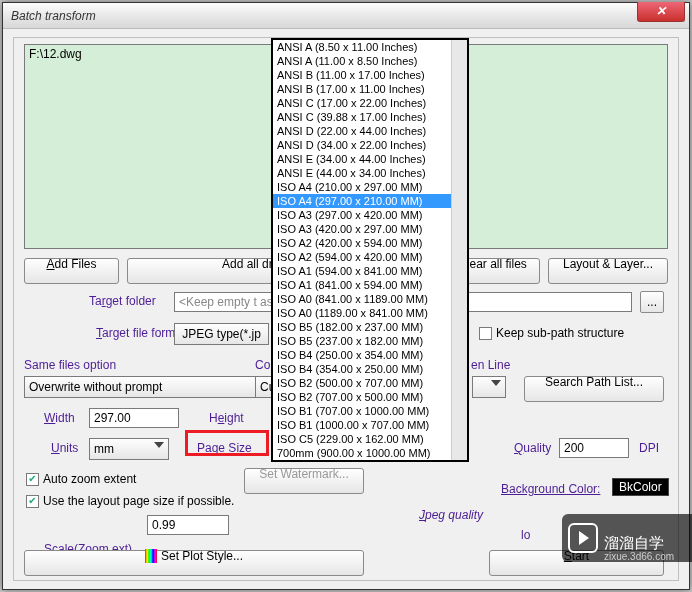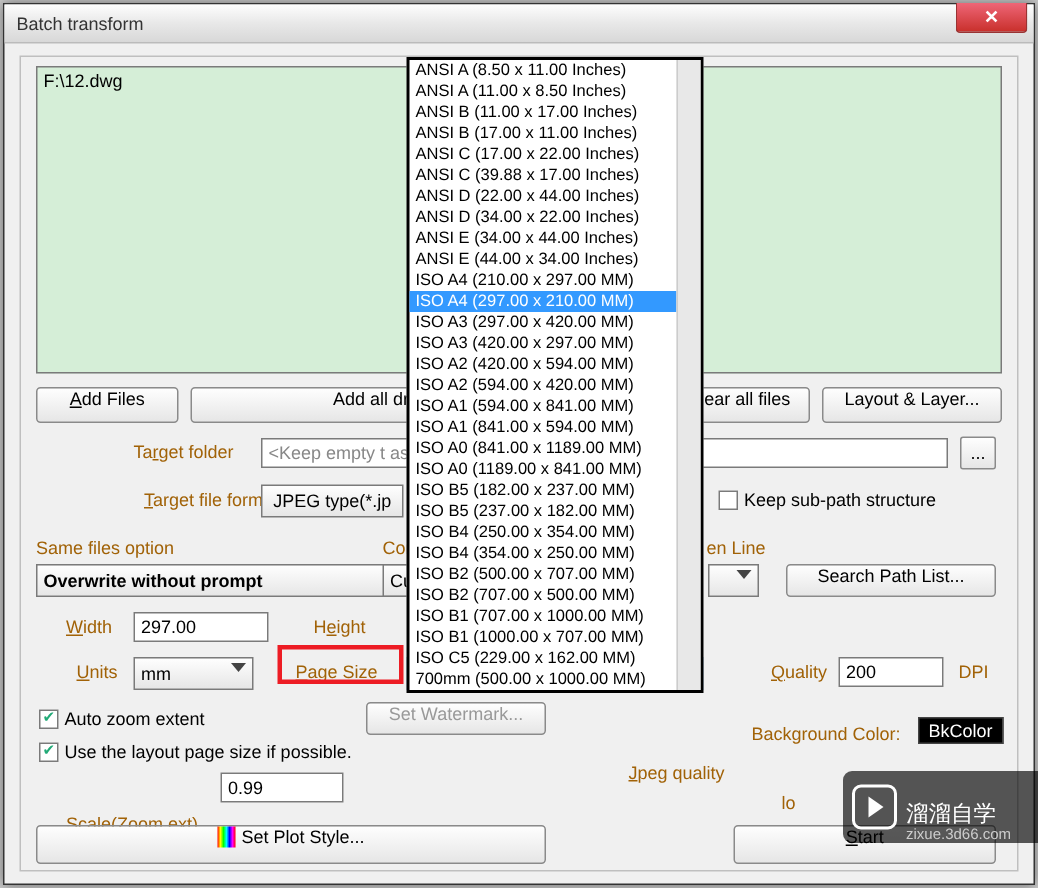--- a/index.html
+++ b/index.html
@@ -1,27 +1,27 @@
 <!DOCTYPE html>
 <html><head>
 <meta charset="utf-8">
 <style>
   * { box-sizing: border-box; font-family: Tahoma, sans-serif; font-size: 12px; }
   body { margin: 0; background: #ccc; width: 692px; height: 592px; position: relative; }
   .window { position: absolute; left: 2px; top: 2px; width: 688px; height: 588px; background: #f0f0f0; border: 1px solid #333; box-shadow: 0 0 8px rgba(0,0,0,0.5); }
-  .titlebar { height: 26px; background: linear-gradient(to bottom, #fdfdfd 0%, #e8e8e8 50%, #d8d8d8 100%); border-bottom: 1px solid #bbb; display: flex; align-items: center; padding: 0 0 0 8px; position: relative; }
+  .titlebar { height: 26px; background: linear-gradient(to bottom, #fdfdfd 0%, #e8e8e8 50%, #d8d8d8 100%); border-bottom: 1px solid #bbb; display: flex; align-items: center; padding: 0 0 0 8px; position: relative; font-style: italic; }
   .titlebar .title { color: #333; }
   .closebtn { position: absolute; right: 4px; top: -1px; width: 48px; height: 20px; background: linear-gradient(to bottom, #e67, #c9302c); border: 1px solid #933; border-top: none; border-radius: 0 0 3px 3px; color: #fff; text-align: center; line-height: 16px; font-weight: bold; font-size: 14px; }
   .content { position: absolute; left: 0; top: 26px; right: 0; bottom: 0; }
   .inner { position: absolute; left: 10px; top: 8px; right: 10px; bottom: 8px; border: 1px solid #bfbfbf; padding: 6px; }
   .filelist { position: absolute; left: 10px; top: 6px; right: 10px; height: 205px; background: #d5eed7; border: 1px solid #7a7a7a; padding: 2px 4px; color: #000; }
   .btnrow { position: absolute; left: 10px; top: 220px; right: 10px; height: 26px; display: flex; gap: 8px; }
-  .btn { background: linear-gradient(to bottom,#fefefe,#e6e6e6); border: 1px solid #8a8a8a; border-radius: 3px; display: inline-flex; align-items: flex-start; justify-content: center; padding: 0 10px; height: 24px; cursor: pointer; }
+  .btn { background: linear-gradient(to bottom,#fefefe,#e6e6e6); border: 1px solid #8a8a8a; border-radius: 3px; display: inline-flex; align-items: flex-end; justify-content: center; padding: 12px 10px; height: 24px; cursor: pointer; }
   .row { position: absolute; display: flex; align-items: center; }
-  .label { color: #a16207; }
+  .label { color: #4c1d95; }
   .textbox { background: #fff; border: 1px solid #7a7a7a; height: 20px; padding: 0 4px; display: inline-flex; align-items: center; color: #888; }
   .textbox.v { color: #000; }
   .combo { background: linear-gradient(to bottom,#fefefe,#e6e6e6); border: 1px solid #7a7a7a; height: 22px; display: inline-flex; align-items: center; padding: 0 4px; position: relative; }
   .combo .arrow { position: absolute; right: 4px; top: 3px; border-left: 5px solid transparent; border-right: 5px solid transparent; border-top: 6px solid #444; }
   .check { display: inline-flex; align-items: center; gap: 4px; }
   .check .box { width: 13px; height: 13px; background: #fff; border: 1px solid #7a7a7a; display: inline-flex; align-items: center; justify-content: center; font-size: 10px; color: #2a7; line-height: 10px; }
   .smallbtn { background: linear-gradient(to bottom,#fefefe,#e6e6e6); border: 1px solid #8a8a8a; border-radius: 2px; width: 24px; height: 22px; display: inline-flex; align-items: center; justify-content: center; }
   .underline { text-decoration: underline; }
 
   .pagesize-highlight { position: absolute; border: 3px solid #ed1c24; }
@@ -94,21 +94,21 @@
         <span>JPEG type(*.jp</span>
       </div>
       <div class="check" style="position:absolute; left:465px; top:288px;">
         <span class="box"></span>
         <span>Keep sub-path structure</span>
       </div>
 
       <div class="row" style="left:10px; top:320px;">
         <span class="label">Same files option</span>
       </div>
-      <div class="combo" style="position:absolute; left:10px; top:338px; width:254px;font-weight:bold;">
+      <div class="combo" style="position:absolute; left:10px; top:338px; width:254px;">
         <span>Overwrite without prompt</span>
         <span class="arrow"></span>
       </div>
 
       <span class="label" style="position:absolute; left:241px; top:320px;">Cor</span>
       <div class="combo" style="position:absolute; left:241px; top:338px; width:35px; overflow:hidden;">
         <span>Cur</span>
       </div>
 
       <span class="label" style="position:absolute; left:457px; top:320px;">en Line</span>
@@ -146,29 +146,29 @@
       <span class="label" style="position:absolute; left:625px; top:403px;">DPI</span>
 
       <div class="check" style="position:absolute; left:12px; top:434px;">
         <span class="box">✔</span>
         <span>Auto zoom extent</span>
       </div>
       <div class="btn" style="position:absolute; left:230px; top:430px; width:120px; height:22px; color:#999;">
         <span>Set Watermark...</span>
       </div>
 
-      <span class="label" style="position:absolute; left:487px; top:444px;">Background Color:</span>
+      <span class="label" style="position:absolute; left:487px; top:444px;text-decoration:underline;">Background Color:</span>
       <span class="bkcolor" style="position:absolute; left:598px; top:440px;"><span>BkColor</span></span>
 
       <div class="check" style="position:absolute; left:12px; top:456px;">
         <span class="box">✔</span>
         <span>Use the layout page size if possible.</span>
       </div>
 
-      <span class="label" style="position:absolute; left:405px; top:470px;"><span class="underline">J</span>peg quality</span>
+      <span class="label" style="position:absolute; left:405px; top:470px;font-style:italic;"><span class="underline">J</span>peg quality</span>
 
       <span class="label" style="position:absolute; left:30px; top:504px;"><span class="underline">S</span>cale(Zoom ext)</span>
       <div class="textbox v" style="position:absolute; left:133px; top:477px; width:82px;">
         <span>0.99</span>
       </div>
 
       <div style="position:absolute; left:497px; top:490px; width:155px; height:8px;">
         <span class="label" style="position:absolute; left:10px; top:0;">lo</span>
       </div>
 
@@ -204,21 +204,21 @@
           <div class="opt">ISO A0 (1189.00 x 841.00 MM)</div>
           <div class="opt">ISO B5 (182.00 x 237.00 MM)</div>
           <div class="opt">ISO B5 (237.00 x 182.00 MM)</div>
           <div class="opt">ISO B4 (250.00 x 354.00 MM)</div>
           <div class="opt">ISO B4 (354.00 x 250.00 MM)</div>
           <div class="opt">ISO B2 (500.00 x 707.00 MM)</div>
           <div class="opt">ISO B2 (707.00 x 500.00 MM)</div>
           <div class="opt">ISO B1 (707.00 x 1000.00 MM)</div>
           <div class="opt">ISO B1 (1000.00 x 707.00 MM)</div>
           <div class="opt">ISO C5 (229.00 x 162.00 MM)</div>
-          <div class="opt">700mm (500.00 x 1000.00 MM)</div>
+          <div class="opt">700mm (900.00 x 1000.00 MM)</div>
         </div>
 
     </div>
   </div>
 </div>
 
 <div class="watermark-badge">
   <div class="playicon">
       <div class="playtri"></div>
     </div>

